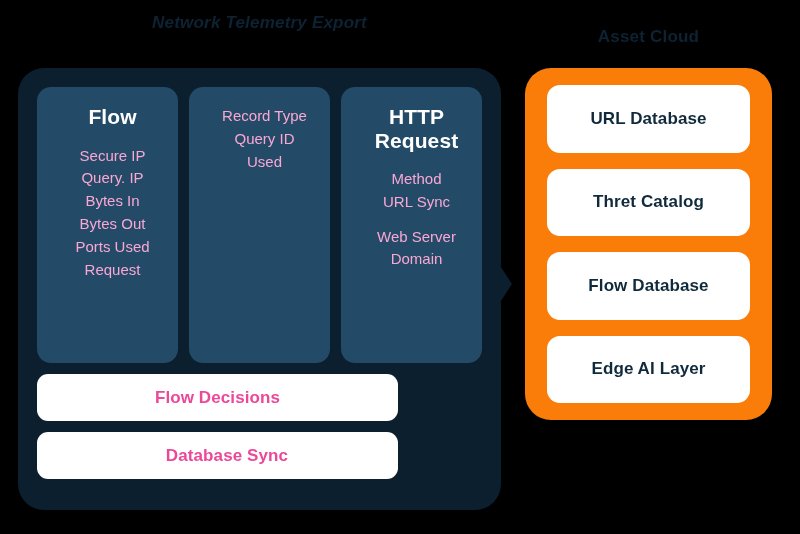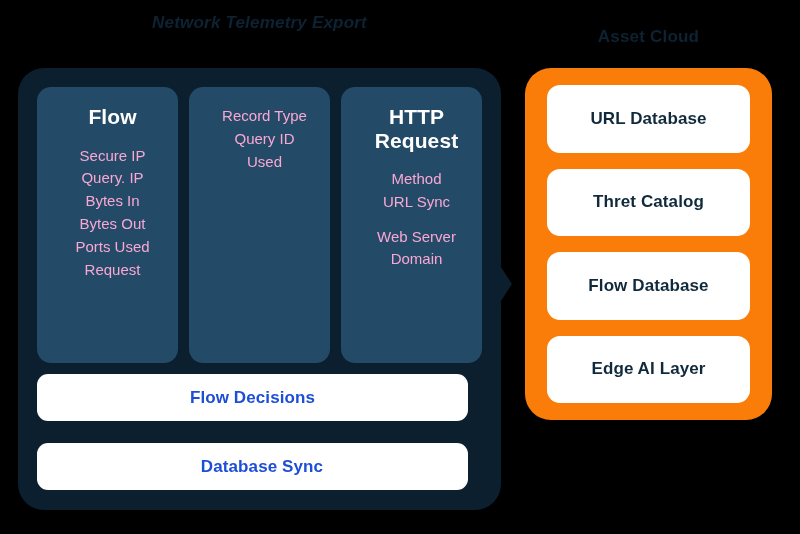--- a/index.html
+++ b/index.html
@@ -73,35 +73,35 @@
     line-height:1.52;
     font-weight:400;
   }
   .info-card-items .item{ white-space:nowrap; }
   .info-card-items .item.spaced{ margin-top:12px; }
   .info-card-items .item.tight{ margin-top:0; }
 
   .wide-bar{
     position:absolute;
     left:19px;
-    width:431px;
+    width:361px;
     height:47px;
     background:#ffffff;
     border-radius:11px;
     display:flex;
     align-items:center;
     justify-content:center;
-    color:#1d4ed8;
+    color:#ec4899;
     font-size:17px;
     font-weight:700;
     letter-spacing:.1px;
     box-sizing:border-box;
   }
   #bar-flow-decisions{ top:306px; }
-  #bar-database-sync{ top:375px;padding-left:19px; }
+  #bar-database-sync{ top:364px;padding-left:19px; }
 
   
   #assetcloud-panel{
     position:absolute;
     left:525px; top:68px;
     width:247px; height:352px;
     background:#fa7d09;
     border-radius:26px;
     padding:17px 22px;
     box-sizing:border-box;

